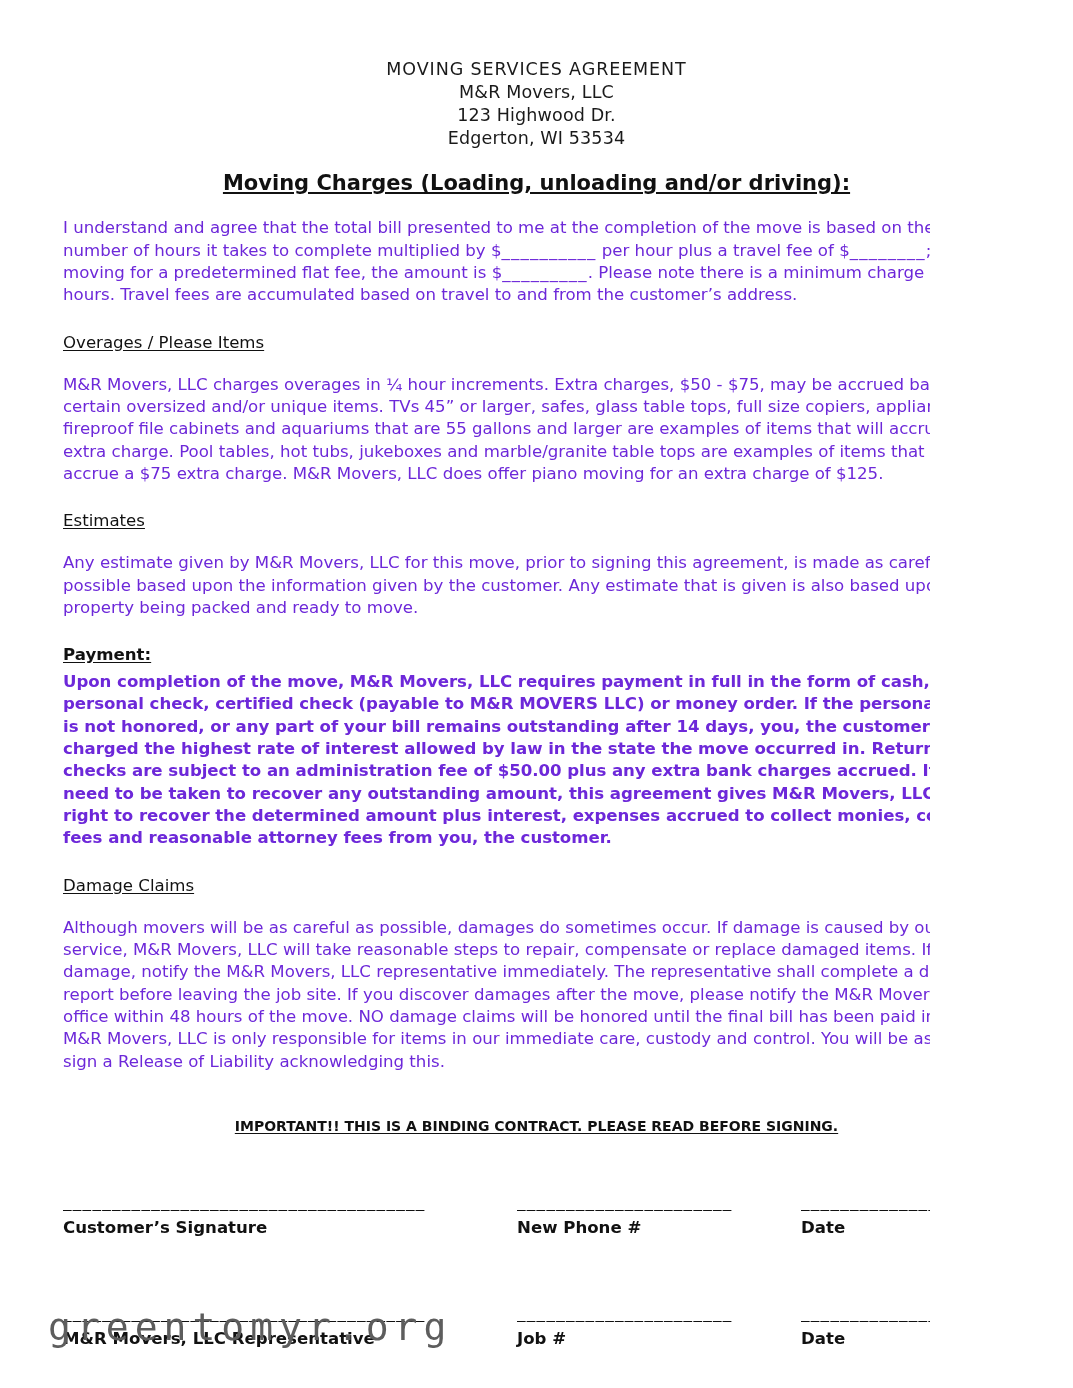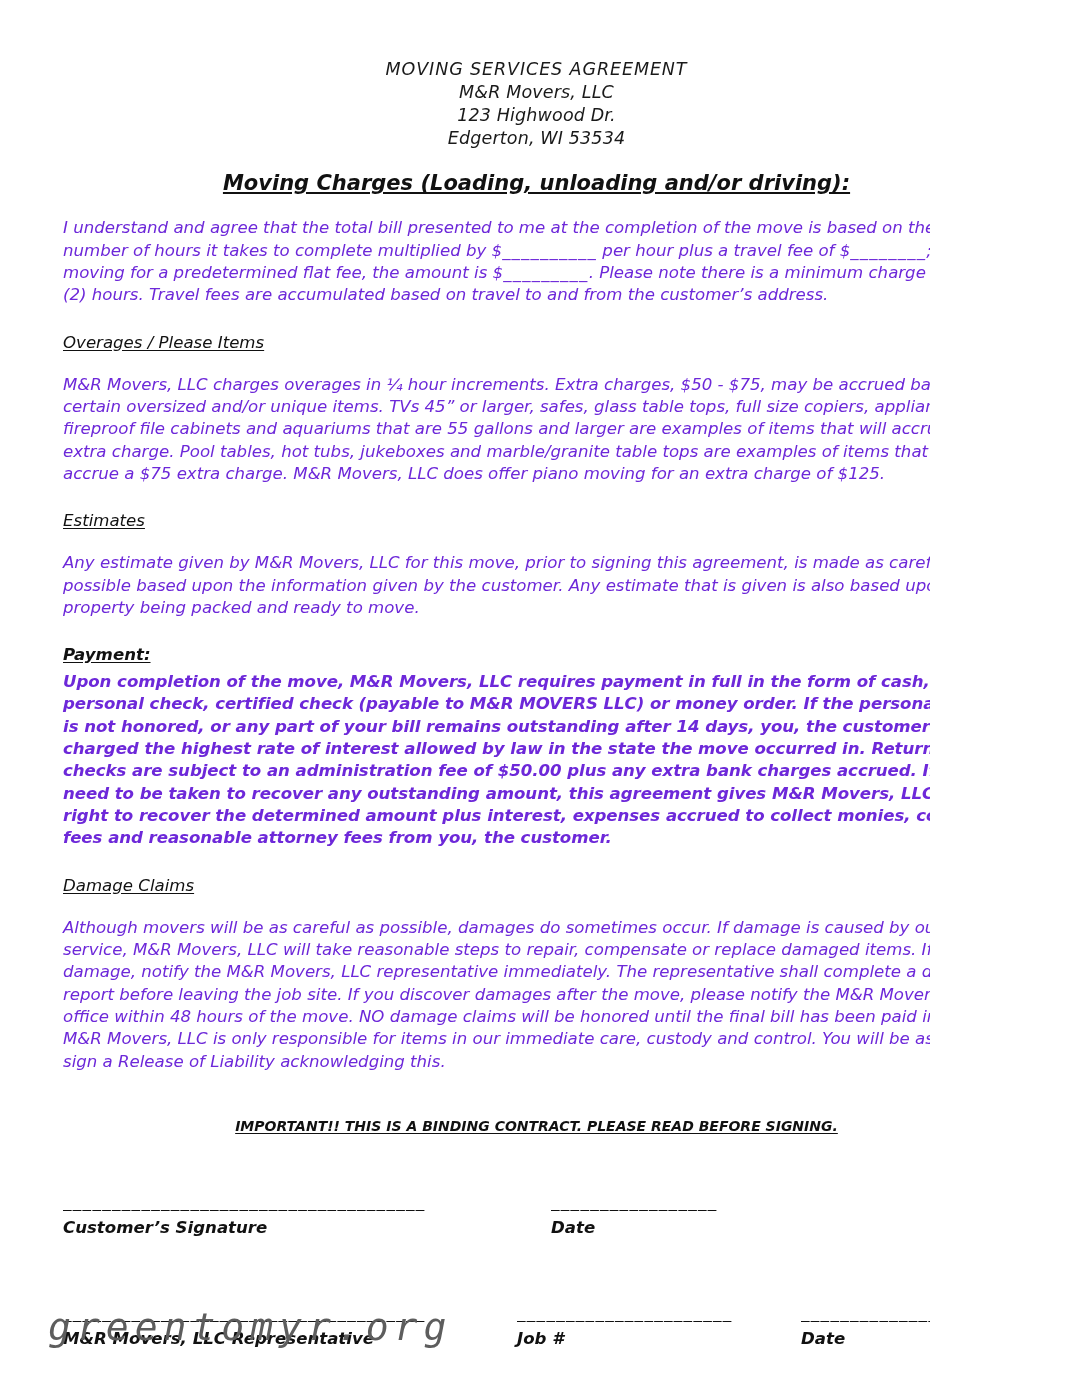--- a/index.html
+++ b/index.html
@@ -12,21 +12,20 @@
     font-family: "DejaVu Sans", sans-serif;
     color: #111111;
   }
   .page {
     position: relative;
     width: 930px;
     height: 1388px;
     background: #ffffff;
     overflow: hidden;
     box-sizing: border-box;
-    font-style: italic;
   }
   .content {
     position: absolute;
     left: 63px;
     top: 0;
     width: 947px;
   }
 
   
   .doc-header {
@@ -201,20 +200,24 @@
         <span class="headline">IMPORTANT!! THIS IS A BINDING CONTRACT.  PLEASE READ BEFORE SIGNING.</span>
       </div>
     </div>
 
     <div class="sig-row first">
       <div class="sig-cell wide">
         <div class="sig-line">_____________________________________</div>
         <div class="sig-label">Customer’s Signature</div>
       </div>
       <div class="sig-cell spacer-a"></div>
+      <div class="sig-cell mid">
+        <div class="sig-line">______________________</div>
+        <div class="sig-label">New Phone #</div>
+      </div>
       <div class="sig-cell spacer-b"></div>
       <div class="sig-cell narrow">
         <div class="sig-line">_________________</div>
         <div class="sig-label">Date</div>
       </div>
     </div>
 
     <div class="sig-row second">
       <div class="sig-cell wide">
         <div class="sig-line">_____________________________________</div>

